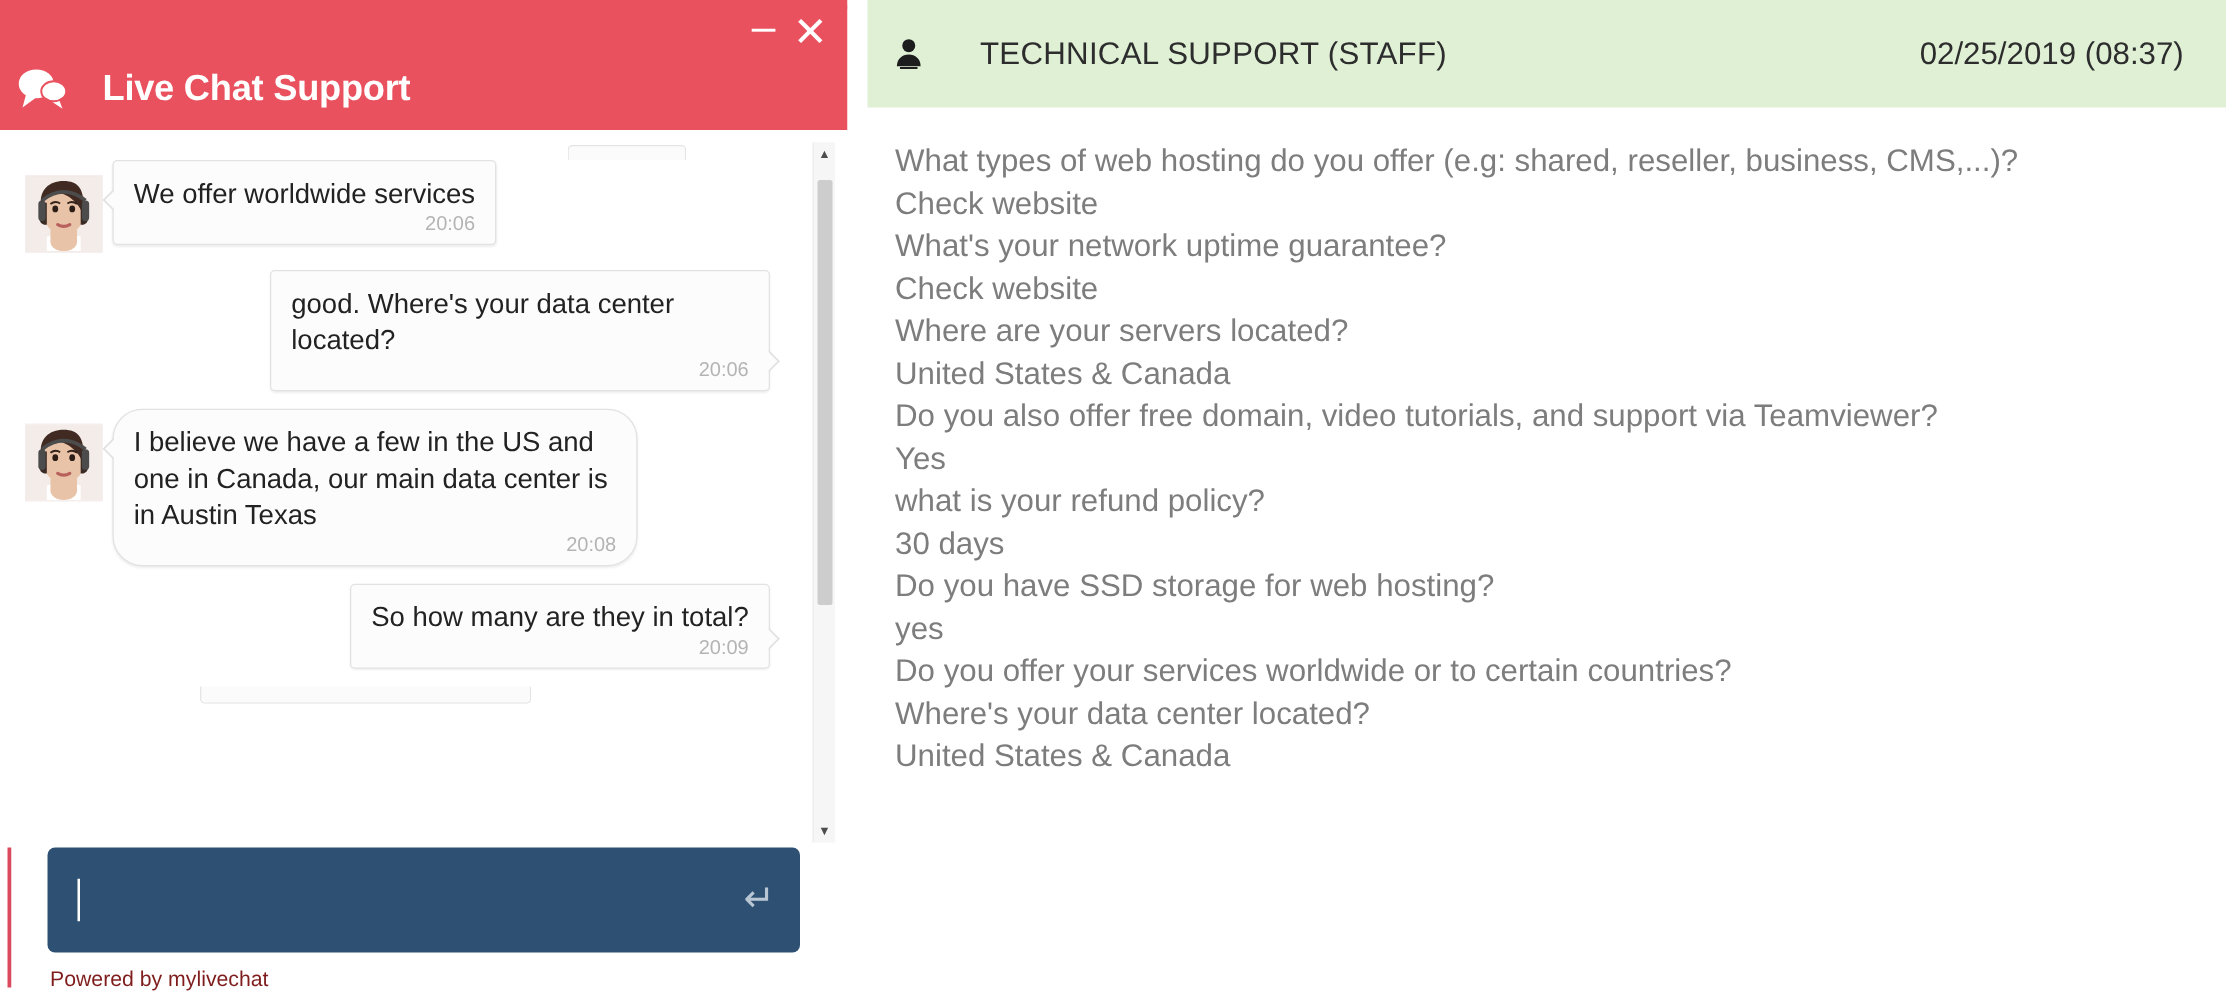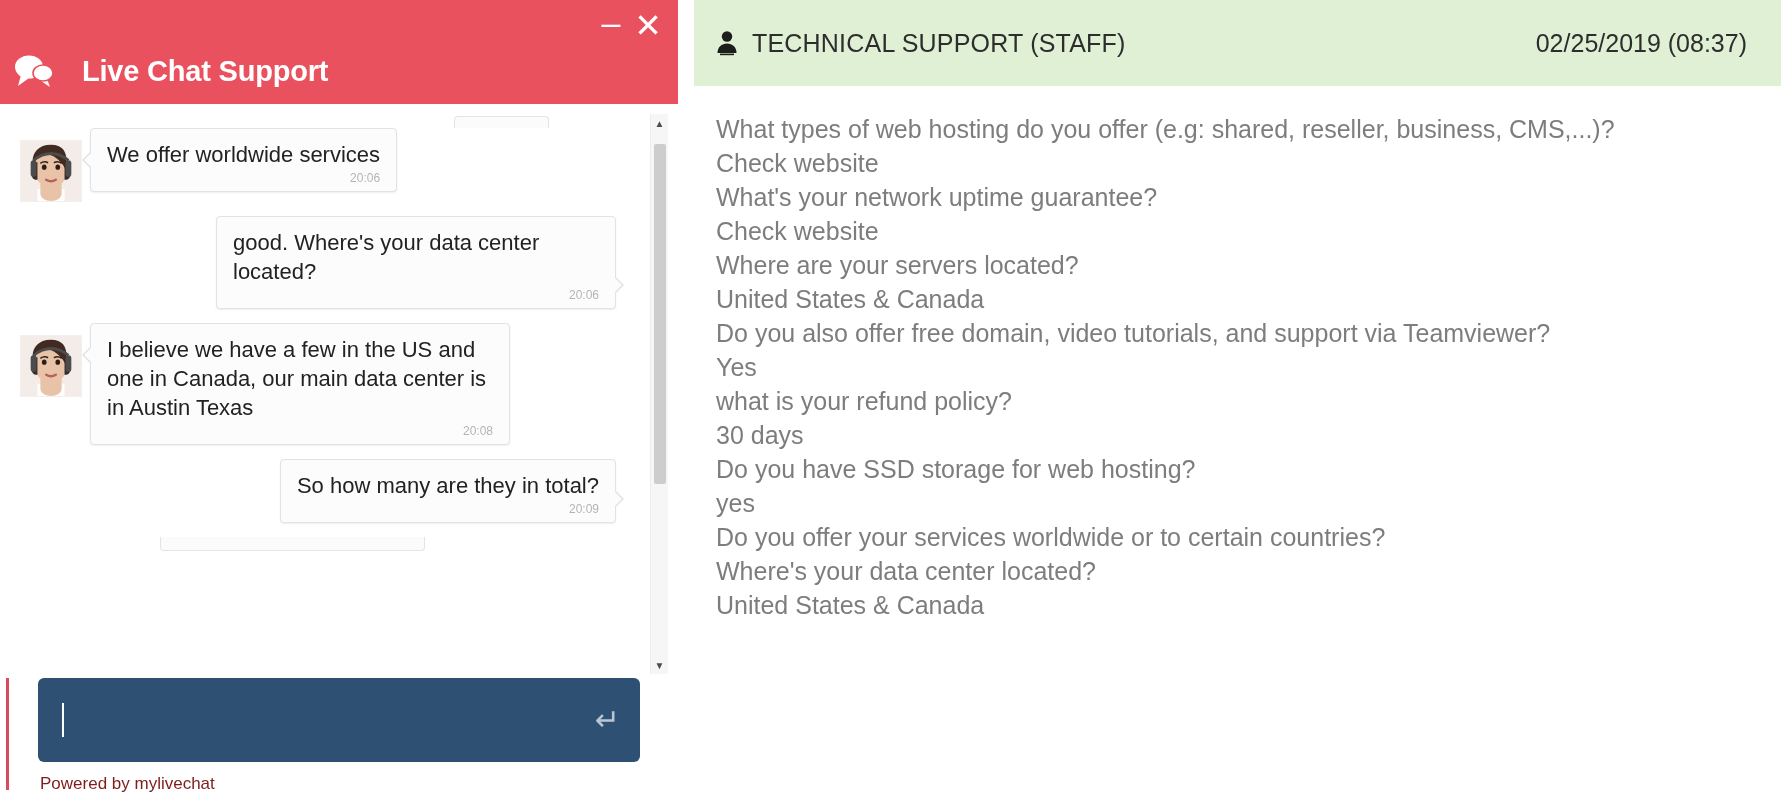--- a/index.html
+++ b/index.html
@@ -133,21 +133,21 @@
   }
   .bubble .text {
     font-size: 22px;
     line-height: 29px;
     color: #222222;
     white-space: pre-wrap;
   }
   .bubble .time {
     display: block;
     text-align: right;
-    font-size: 12px;
+    font-size: 16px;
     color: #b4b4b4;
     margin-top: 2px;
   }
   
   .bubble.left-tail::before {
     content: "";
     position: absolute;
     left: -9px;
     top: 22px;
     width: 0; height: 0;
@@ -286,20 +286,21 @@
     flex-direction: column;
     padding-left: 16px;
   }
   #transcript-header {
     background: #dff0d5;
     height: 86px;
     display: flex;
     align-items: center;
     padding: 0 34px 0 22px;
     flex: 0 0 86px;
+    gap: 32px;
   }
   #transcript-header .person-icon {
     width: 22px;
     height: 26px;
     margin-right: 14px;
     flex: 0 0 22px;
   }
   #transcript-header .person-icon svg { display: block; }
   #transcript-header .staff-name {
     font-size: 25px;
@@ -400,21 +401,21 @@
             <path d="M13 20 q18 -14 36 0" fill="none" stroke="#4c4c4c" stroke-width="3"></path>
             <ellipse cx="24" cy="27" rx="2.4" ry="2.8" fill="#2c1d16"></ellipse>
             <ellipse cx="38" cy="27" rx="2.4" ry="2.8" fill="#2c1d16"></ellipse>
             <path d="M20 23 q4 -3 8 -0.5" stroke="#33221a" stroke-width="1.6" fill="none"></path>
             <path d="M34 22.5 q4 -2.5 8 0.5" stroke="#33221a" stroke-width="1.6" fill="none"></path>
             <path d="M26 40 q5 3 10 0" stroke="#b8615c" stroke-width="2.6" fill="none" stroke-linecap="round"></path>
             <path d="M17 50 q14 -6 28 0 l0 12 -28 0 Z" fill="#ffffff"></path>
             <path d="M20 44 l0 10 c0 5 5 8 11 8 6 0 11 -3 11 -8 l0 -10 Z" fill="#e8c3a8"></path>
           </svg>
         </div>
-        <div class="bubble left-tail" style="max-width:420px;">
+        <div class="bubble left-tail" style="max-width:420px;border-radius:24px;">
           <span class="text">I believe we have a few in the US and one in Canada, our main data center is in Austin Texas</span>
           <span class="time">20:08</span>
         </div>
       </div>
 
       <div class="msg-row visitor">
         <div class="bubble right-tail" style="max-width:360px;">
           <span class="text">So how many are they in total?</span>
           <span class="time">20:09</span>
         </div>

